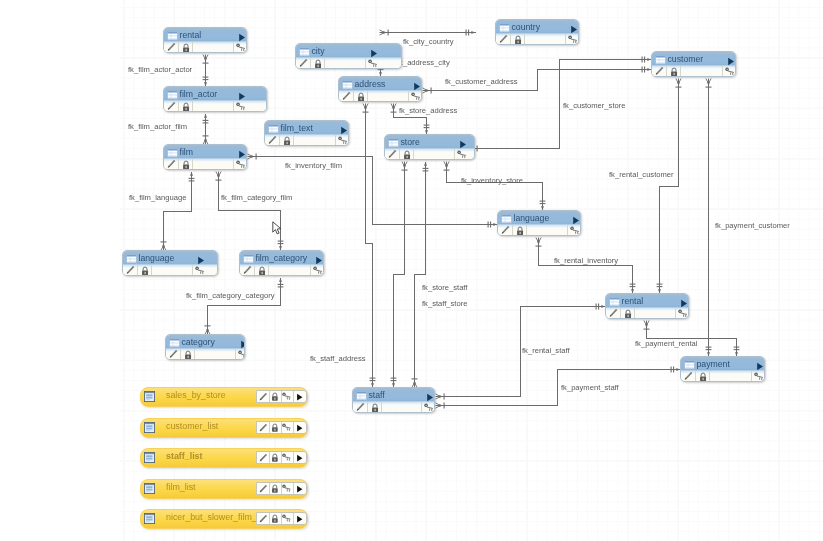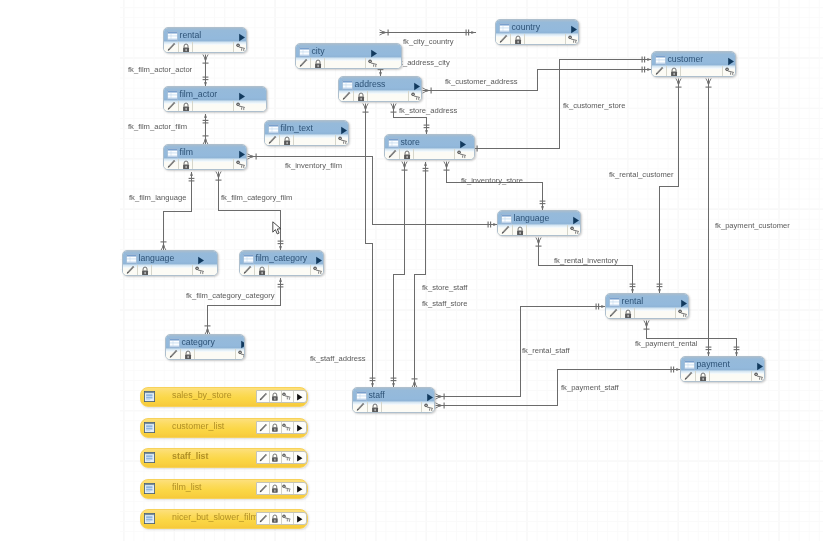--- a/index.html
+++ b/index.html
@@ -27,21 +27,21 @@
   .tnode .tname{position:absolute;left:15.5px;top:2px;font-size:8.7px;color:#2d5276;
      white-space:nowrap;line-height:10px;}
   .tnode .body{position:absolute;left:0;right:0;top:17px;bottom:0;background:#fcfbf5;}
   .tnode .sep{position:absolute;top:14px;width:1px;height:11px;background:#d6d6cb;}
 
   .vnode{position:absolute;height:20px;}
   .vnode .frame{position:absolute;left:0;top:0;right:0;height:20px;border-radius:8px;
      box-sizing:border-box;border:1px solid #f7d25a;
      background:linear-gradient(to bottom,#fde07c 0%,#fcdb5e 28%,#fbd747 55%,#f9d140 80%,#f6c93c 100%);
      box-shadow:1px 1px 2px rgba(160,160,160,0.35);}
-  .vnode .vname{position:absolute;left:31px;top:2.4px;font-size:8.9px;color:#b08f26;white-space:nowrap;line-height:11px;}
+  .vnode .vname{position:absolute;left:25px;top:2.4px;font-size:8.9px;color:#b08f26;white-space:nowrap;line-height:11px;}
   .vnode .vtools{position:absolute;right:0px;top:2px;height:12.5px;width:51.5px;background:#fdfdfa;
      border:1px solid #c4c4b9;box-sizing:border-box;border-radius:0 3px 3px 0;}
   .vnode .vsep{position:absolute;top:0;width:1px;height:11px;background:#d2d2c7;}
   .ico{position:absolute;}
 </style>
 </head>
 <body>
 
 <div id="canvas">
   <div id="gridbg"></div>

